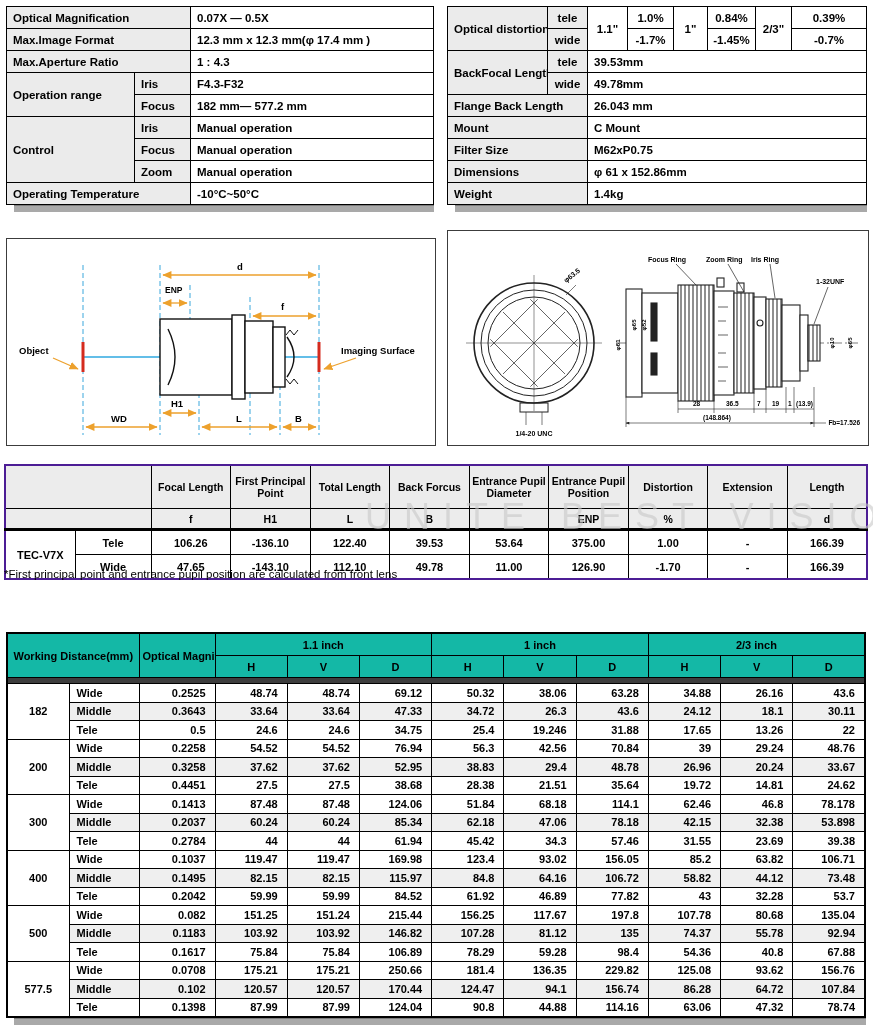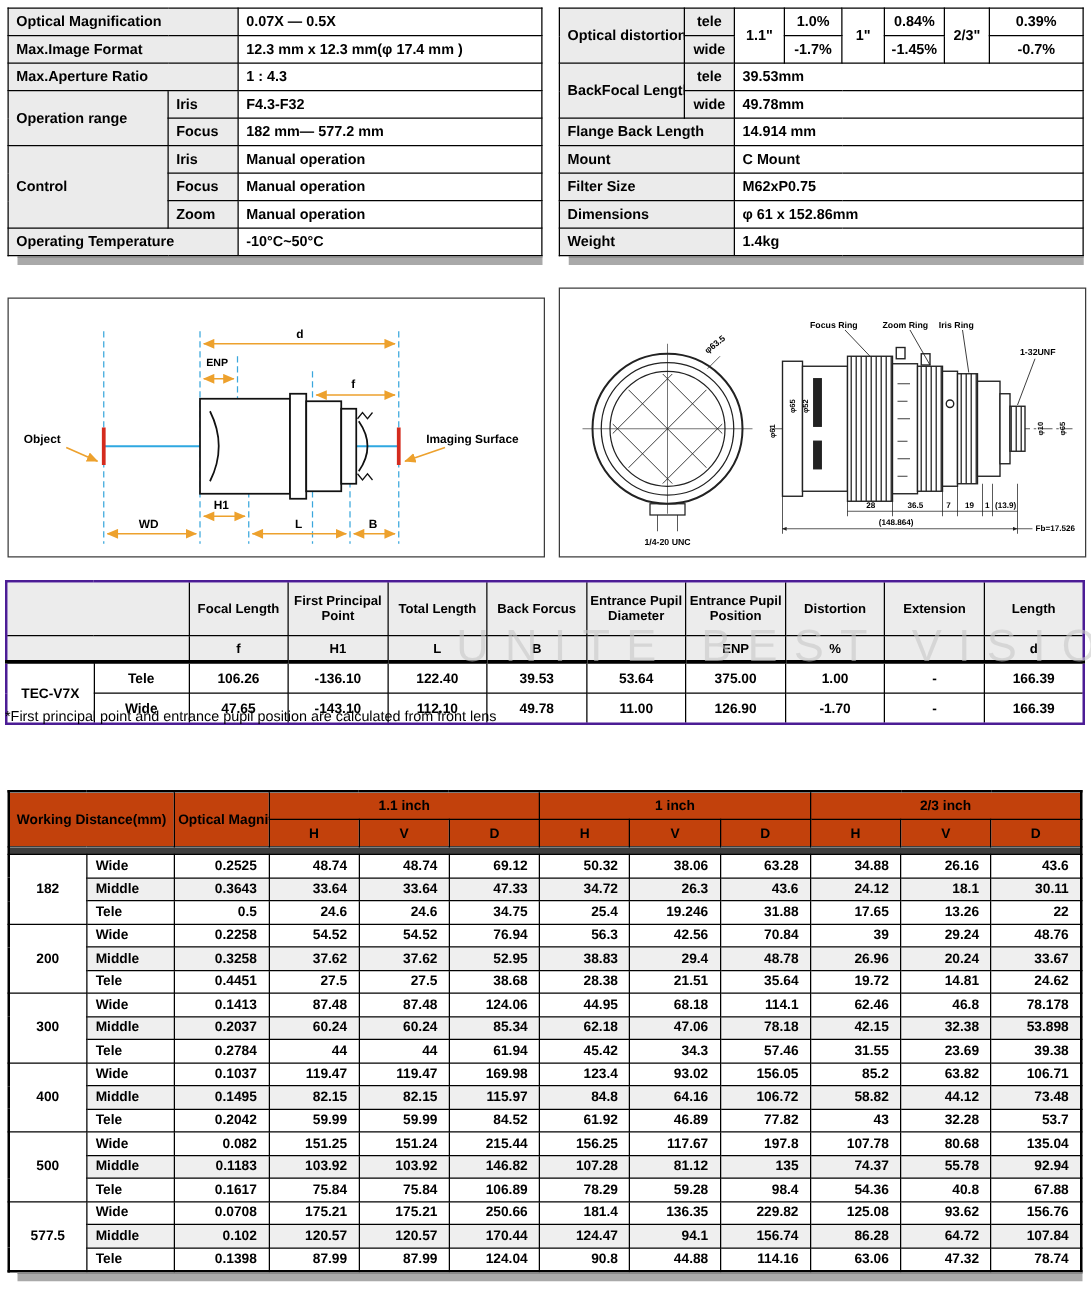--- a/index.html
+++ b/index.html
@@ -30,21 +30,21 @@
   .opt thead th{background:#ececec;height:40px;font-weight:700;}
   .opt tr.sym td,.opt tr.sym th{height:17px;background:#ececec;border-bottom:3px solid #000;}
   .opt tbody td{height:21px;background:#fff;font-size:11px;}
   
   #note{position:absolute;left:4px;top:568px;font-size:11.5px;font-weight:400;}
   
   #fovT{position:absolute;left:6px;top:632px;width:860px;}
   .fov{width:100%;border:2px solid #000;}
   .fov th,.fov td{border:1px solid #000;font-size:11px;font-weight:700;overflow:hidden;
                   white-space:nowrap;padding:0 3px;}
-  .fov thead th{background:#c2410c;text-align:center;height:21px;}
+  .fov thead th{background:#14b8a6;text-align:center;height:21px;}
   .fov tr.band td{height:5px;background:#3d3d3d;border-left:none;border-right:none;padding:0;}
   .fov tbody td{height:17.5px;background:#fff;}
   .fov tbody tr.alt td{background:#efefef;}
   .fov td.wd{text-align:center;background:#fff;}
   .fov td.mode{text-align:left;padding-left:7px;}
   .fov td.num{text-align:right;padding-right:9px;}
   .fov tbody tr.gtop td{border-top:1.6px solid #000;}
   
   #footer{position:absolute;right:6px;top:1007px;font-size:11.5px;font-weight:700;}
   
@@ -147,21 +147,21 @@
         <td class="lab" rowspan="2">BackFocal Length</td>
         <td class="lab ctr">tele</td>
         <td colspan="6">39.53mm</td>
       </tr>
       <tr>
         <td class="lab ctr">wide</td>
         <td colspan="6">49.78mm</td>
       </tr>
       <tr>
         <td class="lab" colspan="2">Flange Back Length</td>
-        <td colspan="6">14.914 mm</td>
+        <td colspan="6">26.043 mm</td>
       </tr>
       <tr>
         <td class="lab" colspan="2">Mount</td>
         <td colspan="6">C Mount</td>
       </tr>
       <tr>
         <td class="lab" colspan="2">Filter Size</td>
         <td colspan="6">M62xP0.75</td>
       </tr>
       <tr>
@@ -551,21 +551,21 @@
             <td class="num">14.81</td>
             <td class="num">24.62</td>
           </tr>
           <tr class="gtop">
             <td class="wd" rowspan="3">300</td>
             <td class="mode">Wide</td>
             <td class="num">0.1413</td>
             <td class="num">87.48</td>
             <td class="num">87.48</td>
             <td class="num">124.06</td>
-            <td class="num">44.95</td>
+            <td class="num">51.84</td>
             <td class="num">68.18</td>
             <td class="num">114.1</td>
             <td class="num">62.46</td>
             <td class="num">46.8</td>
             <td class="num">78.178</td>
           </tr>
           <tr class="alt">
             <td class="mode">Middle</td>
             <td class="num">0.2037</td>
             <td class="num">60.24</td>

